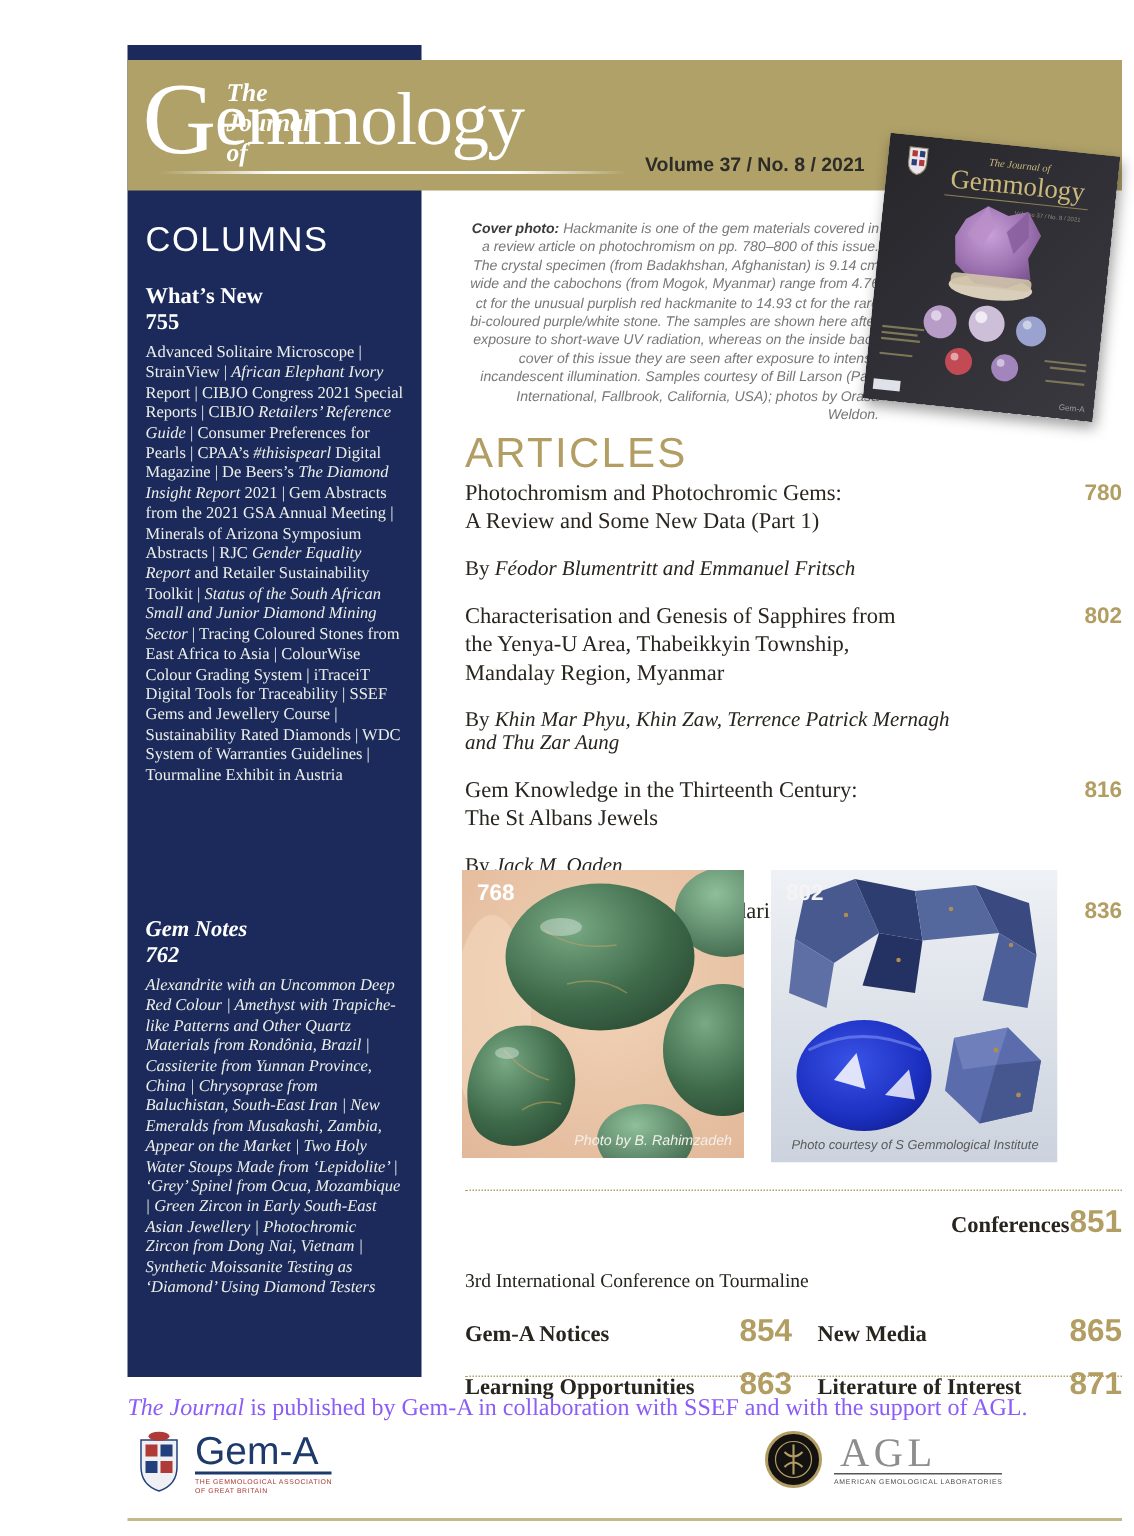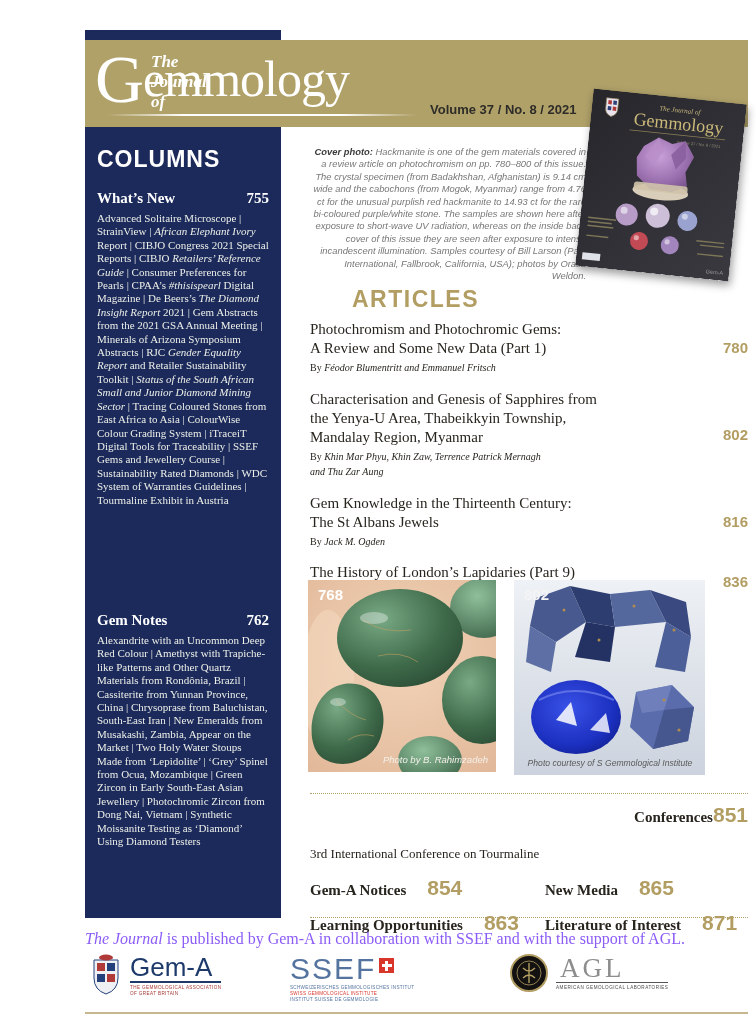--- a/index.html
+++ b/index.html
@@ -5,24 +5,24 @@
   html,body{margin:0;padding:0;background:#ffffff;}
   .page{position:relative;width:756px;height:1024px;background:#fff;overflow:hidden;
         font-family:"Liberation Serif",serif;}
   .abs{position:absolute;}
   .it{font-style:italic;}
   .b{font-weight:bold;}
 
   
   .sidebar{left:85px;top:30px;width:196px;height:888px;background:#1b2a5a;z-index:1;}
   .columns-head{left:97px;top:146px;z-index:3;color:#ffffff;
-    font-family:"Liberation Sans",sans-serif;font-weight:bold;font-size:23px;letter-spacing:1px;}
+    font-family:"Liberation Sans",sans-serif;font-weight:normal;font-size:23px;letter-spacing:1px;}
   .side-sec{left:97px;width:172px;z-index:3;color:#eef0ec;}
   .side-row{display:flex;justify-content:space-between;align-items:baseline;
-    color:#ffffff;font-weight:bold;font-size:15px;}
+    color:#ffffff;font-weight:bold;font-size:15px;flex-direction:column;}
   .side-body{margin-top:5px;font-size:11px;line-height:13.4px;color:#edefe9;}
 
   
   .gold-band{left:85px;top:40px;width:663px;height:87px;background:#b0a169;z-index:2;}
   .masthead{position:absolute;left:10px;top:4px;color:#fff;}
   .mh-prefix{position:absolute;left:56px;top:8px;font-style:italic;font-size:17px;font-weight:bold;}
   .mh-name{position:absolute;left:0px;top:6px;font-size:50px;letter-spacing:-1px;}
   .mh-name .bigG{font-size:68px;line-height:50px;vertical-align:-6px;}
   .mh-rule{position:absolute;left:12px;top:70px;width:310px;height:2px;
     background:linear-gradient(to right,rgba(255,255,255,0),#fff 25%,#fff 75%,rgba(255,255,255,0));}
@@ -33,43 +33,43 @@
   .cover-thumb{left:584px;top:96px;width:154px;height:178px;z-index:5;
     transform:rotate(6deg);box-shadow:2px 4px 9px rgba(0,0,0,.38);}
   
   .cover-caption{left:308px;top:146px;width:278px;z-index:3;text-align:right;
     font-family:"Liberation Sans",sans-serif;font-style:italic;font-size:9.4px;
     line-height:12.4px;color:#777;}
   .cover-caption .b{color:#3c3c3c;}
 
   
   .articles-head{left:310px;top:286px;font-family:"Liberation Sans",sans-serif;
-    font-weight:bold;font-size:23px;letter-spacing:1.5px;color:#b29d62;margin-left:42px;}
+    font-weight:normal;font-size:28px;letter-spacing:1.5px;color:#b29d62;}
   .articles{left:310px;top:320px;width:438px;}
-  .article{display:flex;justify-content:space-between;margin-bottom:14px;align-items:center;}
+  .article{display:flex;justify-content:space-between;margin-bottom:14px;}
   .a-title{font-size:15px;line-height:19px;color:#28241e;white-space:pre-line;}
-  .a-authors{font-size:10px;line-height:15.5px;color:#28241e;white-space:pre-line;margin-top:2px;}
+  .a-authors{font-size:14px;line-height:15.5px;color:#28241e;white-space:pre-line;margin-top:14px;}
   .a-page{font-family:"Liberation Sans",sans-serif;font-weight:bold;font-size:15px;color:#b29d62;
     flex:0 0 auto;margin-left:12px;}
 
   
   .photo{z-index:2;}
   .photo-left{left:308px;top:580px;width:160px;height:192px;}
   .photo-right{left:514px;top:580px;width:191px;height:195px;}
 
   
   .dotted{left:310px;width:438px;border-top:1px dotted #b1a26b;height:0;}
   .rule1{top:793px;} .rule2{top:917px;}
   .back{left:310px;top:803px;width:438px;color:#28241e;}
   .back-row{display:flex;justify-content:flex-end;align-items:baseline;}
   .back-title{font-weight:bold;font-size:15px;}
   .back-page{font-family:"Liberation Sans",sans-serif;font-weight:bold;font-size:21px;color:#b29d62;}
   .back-sub{font-size:13px;margin-top:19px;}
   .back-grid{display:flex;justify-content:space-between;margin-top:14px;}
-  .back-col{display:flex;align-items:baseline;gap:21px;}
+  .back-col{display:flex;justify-content:space-between;align-items:baseline;gap:21px;}
   .col-a{width:218px;} .col-b{width:203px;}
   .grid-gap{height:11px;}
 
   
   .footer-note{left:85px;top:930px;font-size:16px;color:#8b5cf6;}
   .logos{left:85px;top:952px;width:663px;height:55px;}
   .logo-gema{position:absolute;left:3px;top:2px;display:flex;align-items:flex-start;}
   .gema-text{margin-left:6px;}
   .gema-name{font-family:"Liberation Sans",sans-serif;font-size:26px;color:#1d3a6b;
     line-height:26px;border-bottom:2px solid #1d3a6b;padding-bottom:1px;}
@@ -171,21 +171,21 @@
   <div class="abs columns-head">COLUMNS</div>
 
   <div class="abs side-sec" style="top:190px;">
     <div class="side-row">
       <span>What’s New</span>
       <span>755</span>
     </div>
     <div class="side-body"><span>Advanced Solitaire Microscope | StrainView | </span><span class="it">African Elephant Ivory</span><span> Report | CIBJO Congress 2021 Special Reports | CIBJO </span><span class="it">Retailers’ Reference Guide</span><span> | Consumer Preferences for Pearls | CPAA’s </span><span class="it">#thisispearl</span><span> Digital Magazine | De Beers’s </span><span class="it">The Diamond Insight Report</span><span> 2021 | Gem Abstracts from the 2021 GSA Annual Meeting | Minerals of Arizona Symposium Abstracts | RJC </span><span class="it">Gender Equality Report</span><span> and Retailer Sustainability Toolkit | </span><span class="it">Status of the South African Small and Junior Diamond Mining Sector</span><span> | Tracing Coloured Stones from East Africa to Asia | ColourWise Colour Grading System | iTraceiT Digital Tools for Traceability | SSEF Gems and Jewellery Course | Sustainability Rated Diamonds | WDC System of Warranties Guidelines | Tourmaline Exhibit in Austria</span></div>
   </div>
 
-  <div class="abs side-sec" style="top:612px;">
+  <div class="abs side-sec" style="top:612px;font-style:italic;">
     <div class="side-row">
       <span>Gem Notes</span>
       <span>762</span>
     </div>
     <div class="side-body"><span>Alexandrite with an Uncommon Deep Red Colour | Amethyst with Trapiche-like Patterns and Other Quartz Materials from Rondônia, Brazil | Cassiterite from Yunnan Province, China | Chrysoprase from Baluchistan, South-East Iran | New Emeralds from Musakashi, Zambia, Appear on the Market | Two Holy Water Stoups Made from ‘Lepidolite’ | ‘Grey’ Spinel from Ocua, Mozambique | Green Zircon in Early South-East Asian Jewellery | Photochromic Zircon from Dong Nai, Vietnam | Synthetic Moissanite Testing as ‘Diamond’ Using Diamond Testers</span></div>
   </div>
 
   <div class="abs articles-head">ARTICLES</div>
 
   <div class="abs articles">
@@ -352,31 +352,20 @@
       </svg>
       <div class="gema-text">
         <div class="gema-name">Gem-A</div>
         <div class="gema-sub">
           <div>THE GEMMOLOGICAL ASSOCIATION</div>
           <div>OF GREAT BRITAIN</div>
         </div>
       </div>
     </div>
 
-    <div class="logo-ssef">
-      <div class="ssef-top">
-        <div class="ssef-name">SSEF</div>
-        <div class="ssef-cross"></div>
-      </div>
-      <div class="ssef-sub">
-        <div class="l1">SCHWEIZERISCHES GEMMOLOGISCHES INSTITUT</div>
-        <div class="l2">SWISS GEMMOLOGICAL INSTITUTE</div>
-        <div class="l3">INSTITUT SUISSE DE GEMMOLOGIE</div>
-      </div>
-    </div>
 
     <div class="logo-agl">
       <svg width="38" height="38" viewBox="0 0 38 38">
         <circle cx="19" cy="19" r="18" fill="#141210"></circle>
         <circle cx="19" cy="19" r="18" fill="none" stroke="#b29d62" stroke-width="2"></circle>
         <circle cx="19" cy="19" r="12" fill="none" stroke="#b29d62" stroke-width="0.8"></circle>
         <path d="M19,9 v20 M13,14 q6,6 12,0 M13,24 q6,-6 12,0" stroke="#b29d62" stroke-width="1.4" fill="none"></path>
       </svg>
       <div class="agl-text">
         <div class="agl-name">AGL</div>

